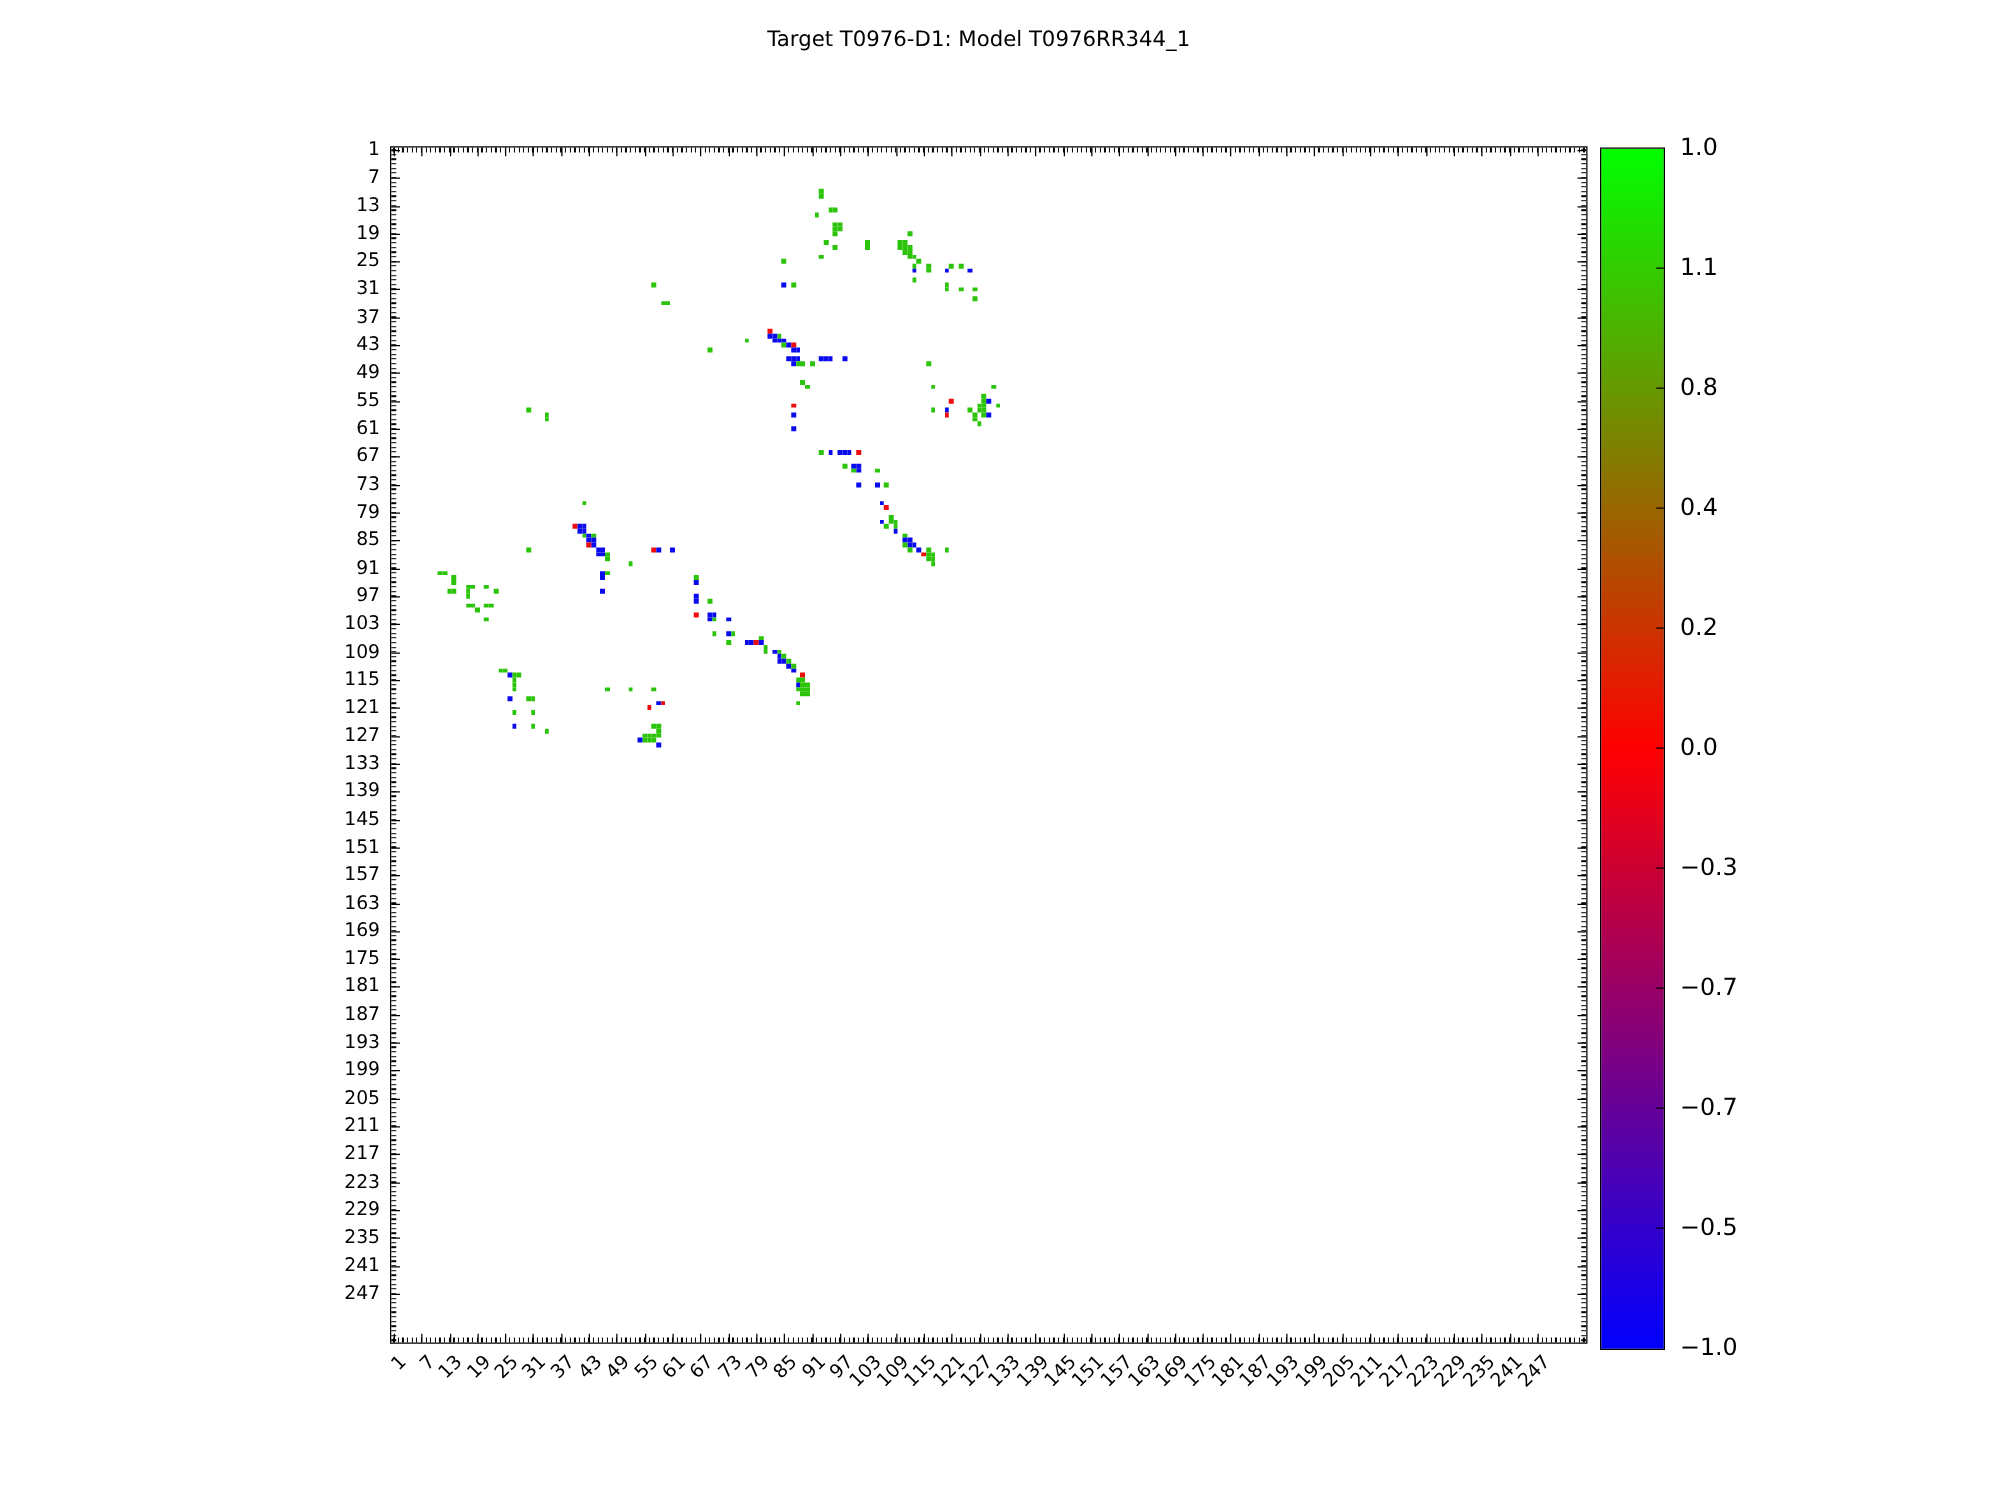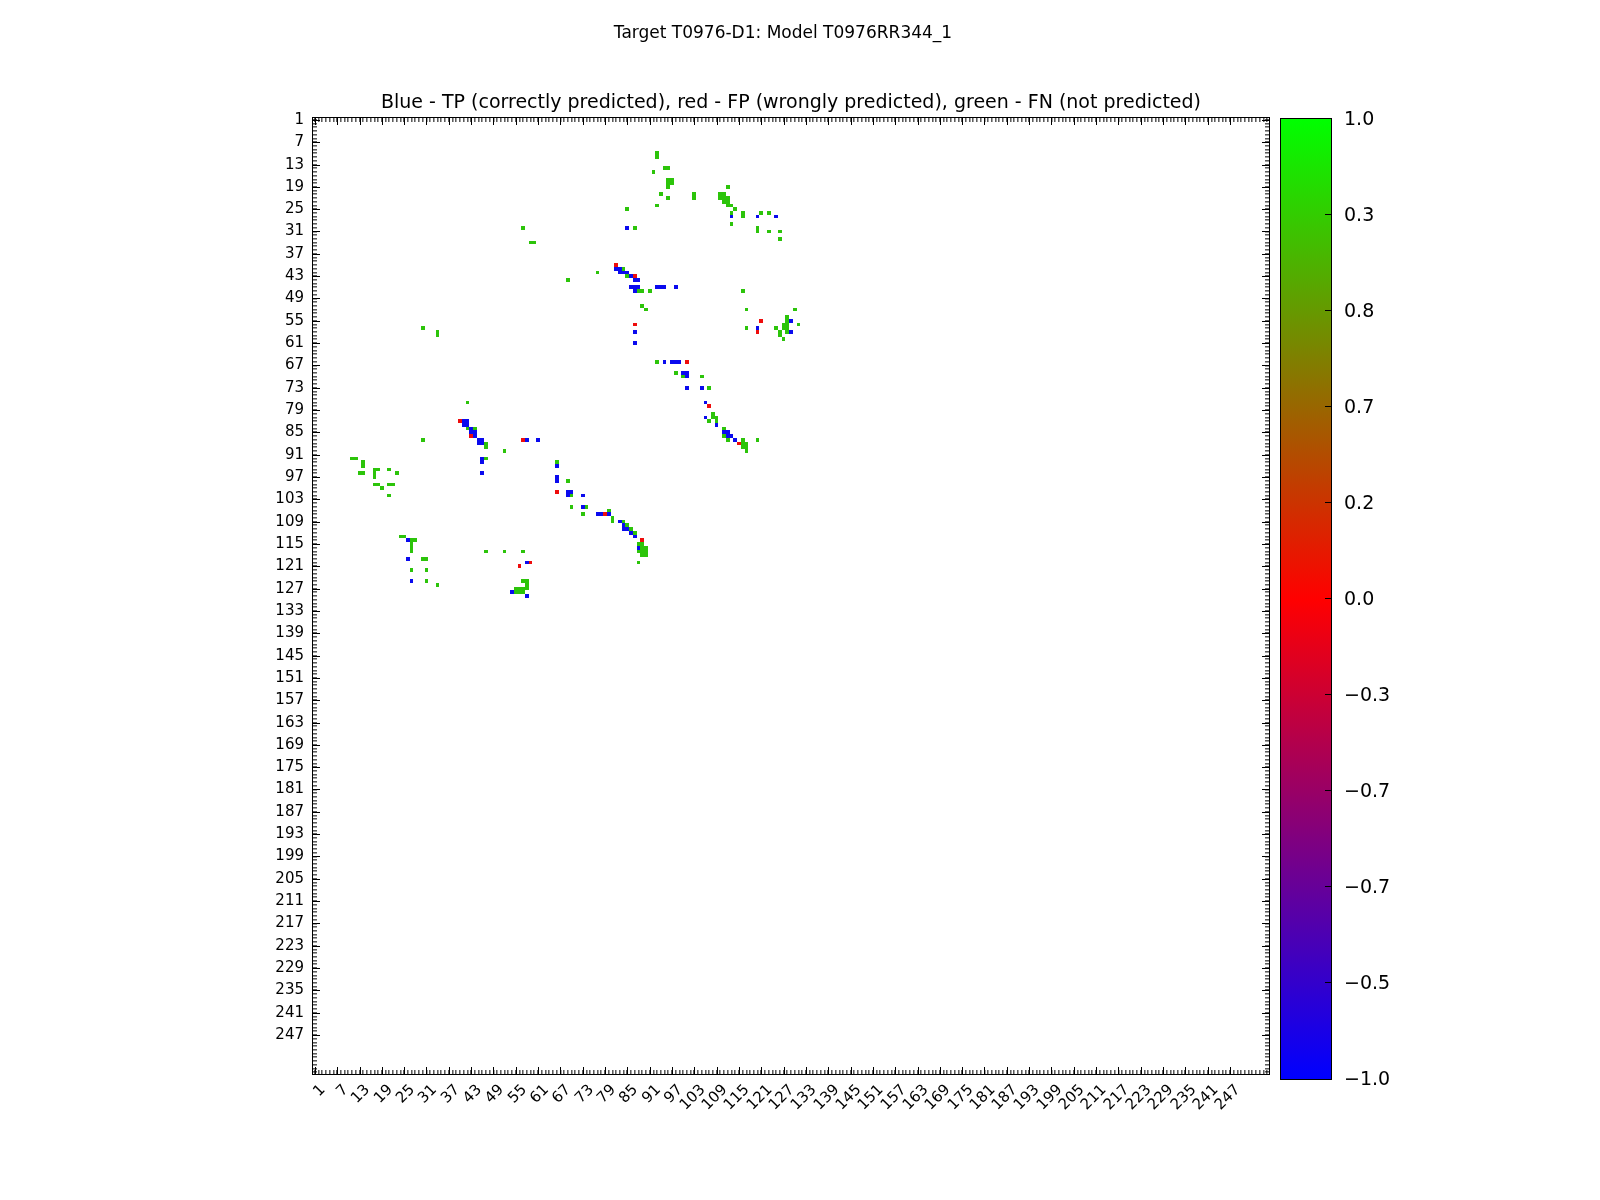--- a/index.html
+++ b/index.html
@@ -19,21 +19,20 @@
   #cbar{position:absolute;border:1px solid #000;
         background:linear-gradient(to top,#0000ff 0%,#ff0000 50%,#00ff00 100%);}
   .cblab{position:absolute;font-size:19px;line-height:20px;}
   .cbtick{position:absolute;background:#000;height:1px;width:6px;}
 </style>
 </head>
 <body>
 
 <div id="figure">
   <div class="suptitle" id="sup1">Target T0976-D1: Model T0976RR344_1</div>
-  <div id="axtitle">Blue - TP (correctly predicted), red - FP (wrongly predicted), green - FN (not predicted)</div>
   <div id="plot" style="left: 312px; top: 117px; width: 956.04px; height: 956.04px;">
       <div class="tickstrip" style="width: 100%; height: 4px; background: repeating-linear-gradient(to right, rgb(0, 0, 0) 0px, rgb(0, 0, 0) 1px, transparent 1px, transparent 3.72px) 1.36px 0px; top: 0px;"></div>
       <div class="tickstrip" style="width: 100%; height: 4px; background: repeating-linear-gradient(to right, rgb(0, 0, 0) 0px, rgb(0, 0, 0) 1px, transparent 1px, transparent 3.72px) 1.36px 0px; bottom: 0px;"></div>
       <div class="tickstrip" style="width: 4px; height: 100%; background: repeating-linear-gradient(rgb(0, 0, 0) 0px, rgb(0, 0, 0) 1px, transparent 1px, transparent 3.72px) 0px 1.36px; left: 0px; top: 0px;"></div>
       <div class="tickstrip" style="width: 4px; height: 100%; background: repeating-linear-gradient(rgb(0, 0, 0) 0px, rgb(0, 0, 0) 1px, transparent 1px, transparent 3.72px) 0px 1.36px; right: 0px; top: 0px;"></div>
       <div class="majtick" style="left: 1.86px; bottom: 0px; width: 1px; height: 7px;"></div>
       <div class="majtick" style="left: 1.86px; top: 0px; width: 1px; height: 7px;"></div>
       <div class="majtick" style="left: 24.18px; bottom: 0px; width: 1px; height: 7px;"></div>
       <div class="majtick" style="left: 24.18px; top: 0px; width: 1px; height: 7px;"></div>
       <div class="majtick" style="left: 46.5px; bottom: 0px; width: 1px; height: 7px;"></div>
@@ -545,25 +544,25 @@
     <div class="ylab" style="left: 246px; width: 58px; top: 869.74px;">205</div>
     <div class="ylab" style="left: 246px; width: 58px; top: 892.06px;">211</div>
     <div class="ylab" style="left: 246px; width: 58px; top: 914.38px;">217</div>
     <div class="ylab" style="left: 246px; width: 58px; top: 936.7px;">223</div>
     <div class="ylab" style="left: 246px; width: 58px; top: 959.02px;">229</div>
     <div class="ylab" style="left: 246px; width: 58px; top: 981.34px;">235</div>
     <div class="ylab" style="left: 246px; width: 58px; top: 1003.66px;">241</div>
     <div class="ylab" style="left: 246px; width: 58px; top: 1025.98px;">247</div>
     <div class="cblab" style="left: 1344px; top: 108px;">1.0</div>
     <div class="cbtick" style="left: 1325px; top: 214px;"></div>
-    <div class="cblab" style="left: 1344px; top: 204px;">0.3</div>
+    <div class="cblab" style="left: 1344px; top: 204px;">1.1</div>
     <div class="cbtick" style="left: 1325px; top: 310px;"></div>
     <div class="cblab" style="left: 1344px; top: 300px;">0.8</div>
     <div class="cbtick" style="left: 1325px; top: 406px;"></div>
-    <div class="cblab" style="left: 1344px; top: 396px;">0.7</div>
+    <div class="cblab" style="left: 1344px; top: 396px;">0.4</div>
     <div class="cbtick" style="left: 1325px; top: 502px;"></div>
     <div class="cblab" style="left: 1344px; top: 492px;">0.2</div>
     <div class="cbtick" style="left: 1325px; top: 598px;"></div>
     <div class="cblab" style="left: 1344px; top: 588px;">0.0</div>
     <div class="cbtick" style="left: 1325px; top: 694px;"></div>
     <div class="cblab" style="left: 1344px; top: 684px;">−0.3</div>
     <div class="cbtick" style="left: 1325px; top: 790px;"></div>
     <div class="cblab" style="left: 1344px; top: 780px;">−0.7</div>
     <div class="cbtick" style="left: 1325px; top: 886px;"></div>
     <div class="cblab" style="left: 1344px; top: 876px;">−0.7</div>

